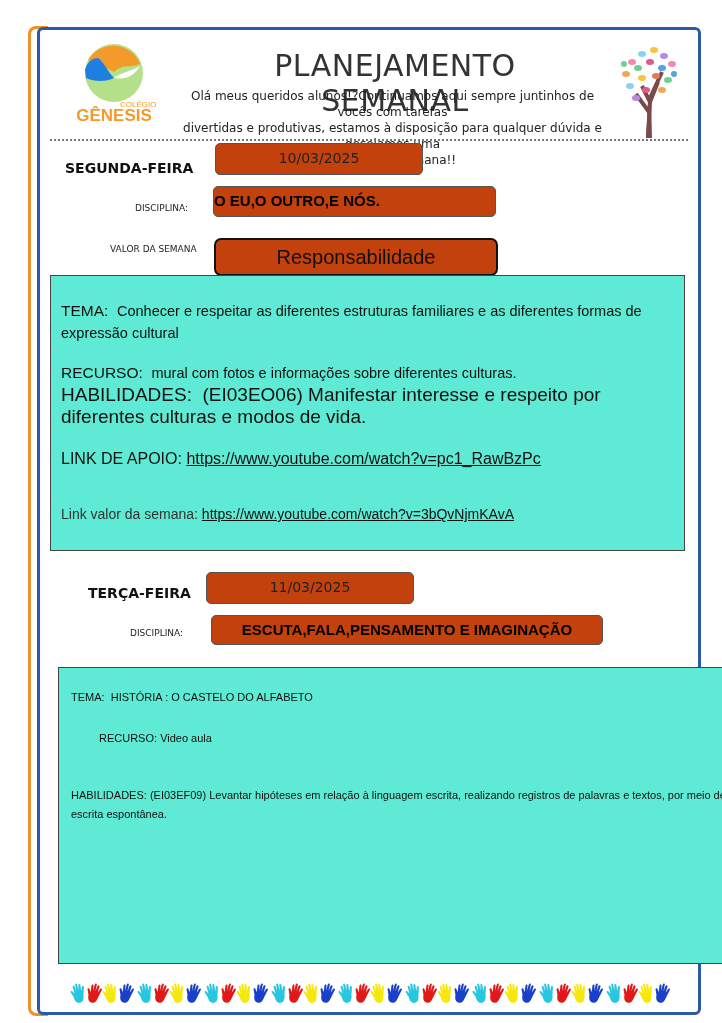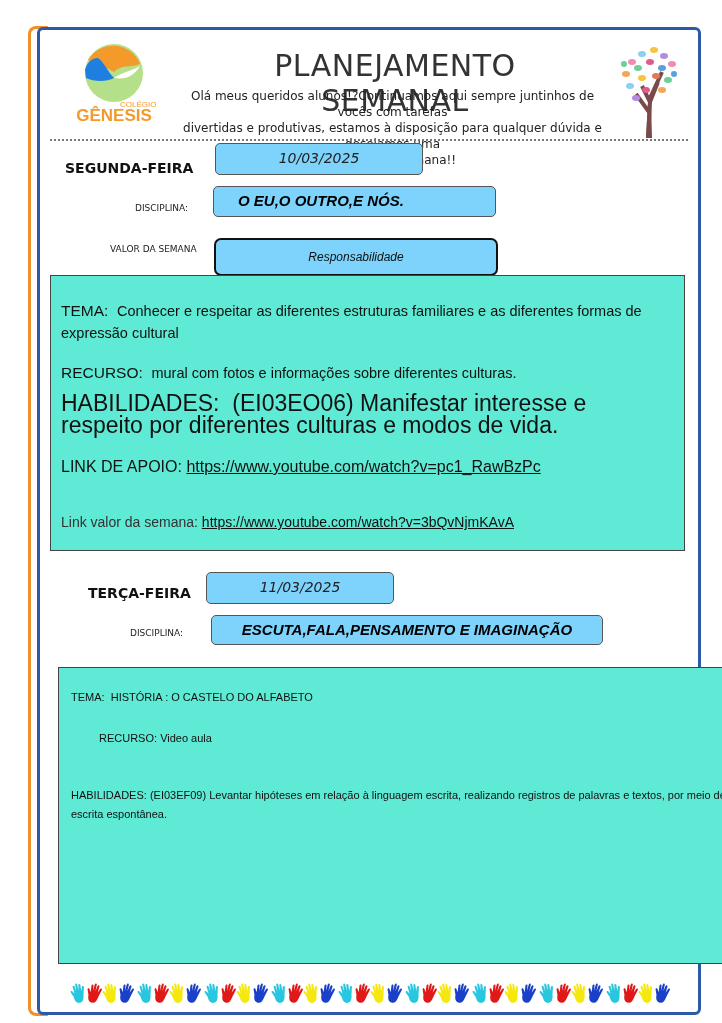--- a/index.html
+++ b/index.html
@@ -7,24 +7,24 @@
   .orange-frame { position:absolute; left:28px; top:26px; width:20px; height:990px; border-left:3px solid #f0902a; border-top:3px solid #f0902a; border-bottom:3px solid #f0902a; border-radius:8px 0 0 8px; box-sizing:border-box; }
   .page { position:absolute; left:37px; top:27px; width:664px; height:988px; border:3px solid #2d5aa8; border-radius:6px; box-sizing:border-box; background:#fff; }
   .abs { position:absolute; }
   .logo { left:34px; top:12px; width:80px; height:86px; }
   .title { left:165px; top:18px; width:380px; text-align:center; font-family:"DejaVu Sans", sans-serif; font-size:30px; color:#333; letter-spacing:0.5px; }
   .intro { left:140px; top:58px; width:425px; text-align:center; font-family:"DejaVu Sans", sans-serif; font-size:12px; line-height:16px; color:#222; }
   .tree { left:572px; top:12px; width:70px; height:96px; }
   .dotline { left:10px; top:109px; width:638px; border-top:2px dotted #777; height:0; }
   .day-label { font-family:"DejaVu Sans", sans-serif; font-weight:bold; font-size:14px; color:#111; }
   .small-label { font-family:"DejaVu Sans", sans-serif; font-size:9px; color:#222; }
-  .box { border:1.5px solid #555; border-radius:5px; box-sizing:border-box; text-align:center; background:#7dd3fc;font-style:italic; }
+  .box { border:1.5px solid #555; border-radius:5px; box-sizing:border-box; text-align:center; background:#c2410c; }
   .box.date { font-family:"DejaVu Sans", sans-serif; font-size:14px; color:#222; }
   .box.disc { font-family:"Liberation Sans", sans-serif; font-weight:bold; font-size:15px; color:#000; }
-  .box.valor { border:2.5px solid #111; border-radius:7px; font-size:12px; color:#111; }
+  .box.valor { border:2.5px solid #111; border-radius:7px; font-size:20px; color:#111; }
   .content { border:1.2px solid #444; box-sizing:border-box; background:#5eead4; overflow:hidden; }
   .content p { margin:0; }
   .lnk { text-decoration:underline; color:#111; cursor:pointer; }
   .hands { left:30px; top:953px; width:600px; height:22px; display:flex; gap:3px; }
   .hand-group { display:flex; gap:0px; }
 </style>
 </head>
 <body>
 
 <div class="orange-frame"></div>
@@ -76,35 +76,35 @@
       </g>
     </svg>
   </div>
 
   <div class="abs dotline"></div>
 
   <div class="abs day-label" style="left:25px; top:130px;">SEGUNDA-FEIRA</div>
   <div class="abs box date" style="left:175px; top:113px; width:208px; height:32px; line-height:29px;">10/03/2025</div>
 
   <div class="abs small-label" style="left:95px; top:173px;">DISCIPLINA:</div>
-  <div class="abs box disc" style="left:173px; top:156px; width:283px; height:31px; line-height:28px; text-align:left; padding-left:24px;">O EU,O OUTRO,E NÓS.</div>
+  <div class="abs box disc" style="left:173px; top:156px; width:283px; height:31px; line-height:28px; text-align:left; ">O EU,O OUTRO,E NÓS.</div>
 
   <div class="abs small-label" style="left:70px; top:214px;">VALOR DA SEMANA</div>
   <div class="abs box valor" style="left:174px; top:208px; width:284px; height:38px; line-height:34px;">Responsabilidade</div>
 
   <div class="abs content" style="left:10px; top:245px; width:635px; height:276px; padding:24px 10px 0 10px; font-size:15.5px; line-height:22px;">
     <p><span>TEMA:</span>&nbsp; <span style="font-size:14.5px;">Conhecer e respeitar as diferentes estruturas familiares e as diferentes formas de expressão cultural</span></p>
     <p style="margin-top:18px;"><span>RECURSO:</span>&nbsp; <span style="font-size:14.5px;">mural com fotos e informações sobre diferentes culturas.</span></p>
-    <p style="margin-top:8px; font-size:23px;"><span>HABILIDADES:</span>&nbsp; <span>(EI03EO06) Manifestar interesse e respeito por diferentes culturas e modos de vida.</span></p>
+    <p style="margin-top:0; font-size:19px;"><span>HABILIDADES:</span>&nbsp; <span>(EI03EO06) Manifestar interesse e respeito por diferentes culturas e modos de vida.</span></p>
     <p style="margin-top:20px; font-size:16px;"><span>LINK DE APOIO:</span> <span class="lnk">https://www.youtube.com/watch?v=pc1_RawBzPc</span></p>
     <p style="margin-top:33px; font-size:15.5px; font-family:Liberation Sans, sans-serif; font-size:14px; color:#333;"><span>Link valor da semana:</span> <span class="lnk">https://www.youtube.com/watch?v=3bQvNjmKAvA</span></p>
   </div>
 
   <div class="abs day-label" style="left:48px; top:555px;">TERÇA-FEIRA</div>
-  <div class="abs box date" style="left:166px; top:542px; width:188px; height:32px; line-height:29px;">11/03/2025</div>
+  <div class="abs box date" style="left:166px; top:542px; width:208px; height:32px; line-height:29px;">11/03/2025</div>
 
   <div class="abs small-label" style="left:90px; top:598px;">DISCIPLINA:</div>
   <div class="abs box disc" style="left:171px; top:585px; width:392px; height:30px; line-height:27px;">ESCUTA,FALA,PENSAMENTO E IMAGINAÇÃO</div>
 
   <div class="abs content" style="left:18px; top:637px; width:714px; height:297px; padding:20px 24px 0 12px; font-size:11px; line-height:19px;">
     <p><span>TEMA:</span>&nbsp; <span>HISTÓRIA : O CASTELO DO ALFABETO</span></p>
     <p style="margin-top:22px;margin-left:28px;"><span>RECURSO:</span> <span>Video aula</span></p>
     <p style="margin-top:38px;"><span>HABILIDADES:</span> <span>(EI03EF09) Levantar hipóteses em relação à linguagem escrita, realizando registros de palavras e textos, por meio de escrita espontânea.</span></p>
   </div>
 

